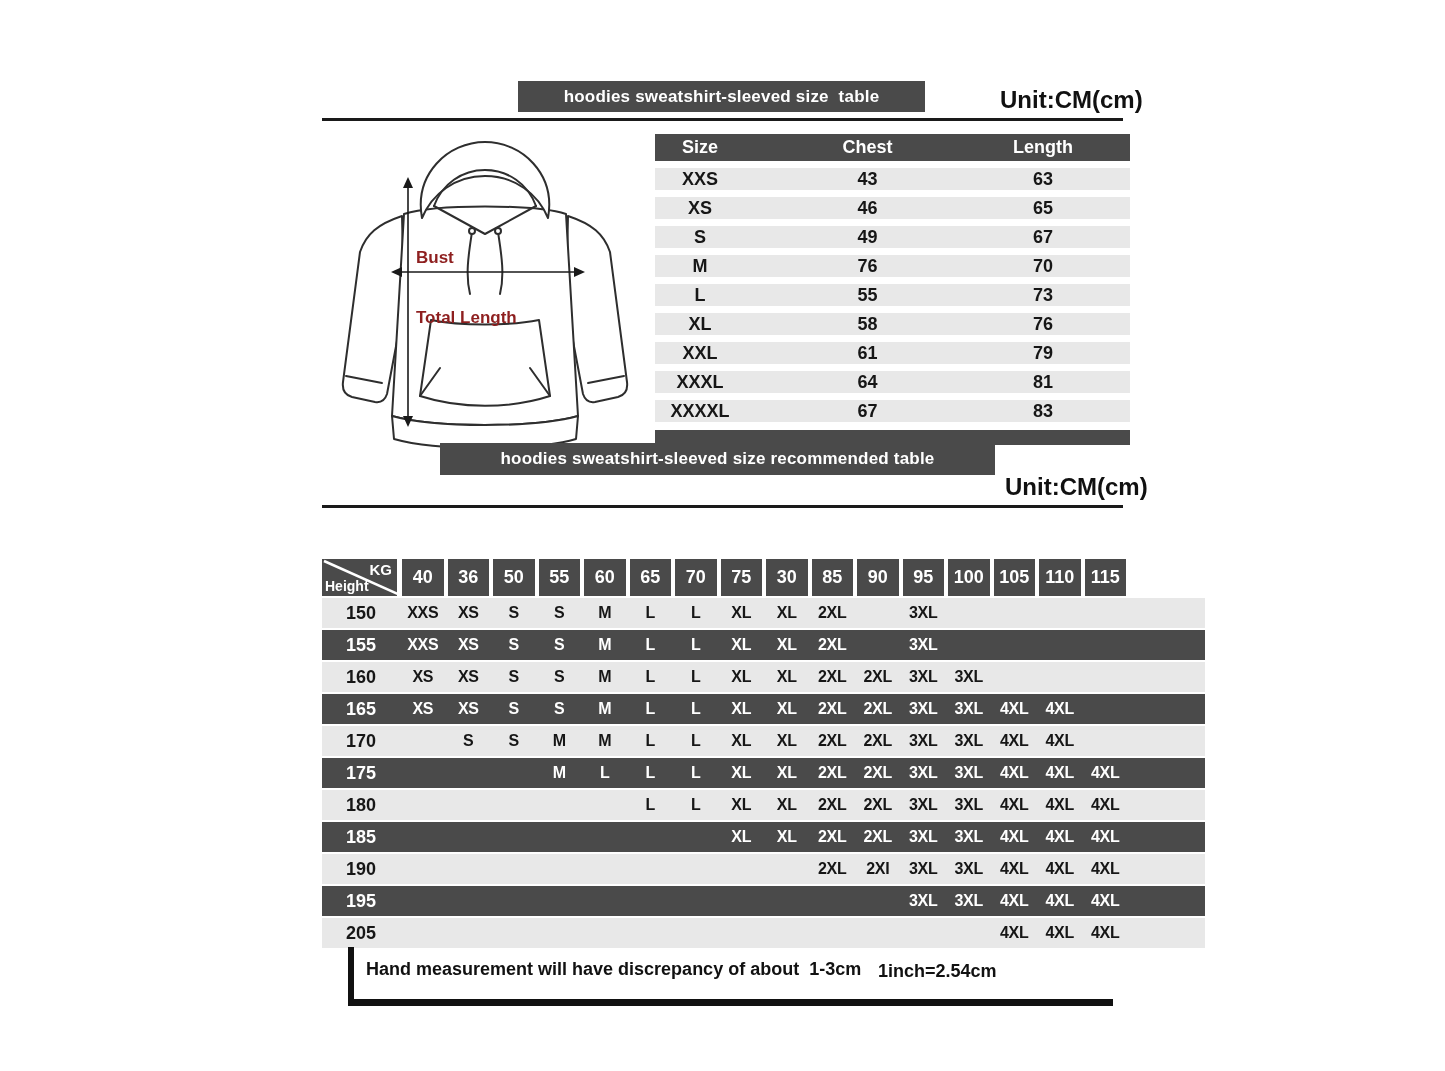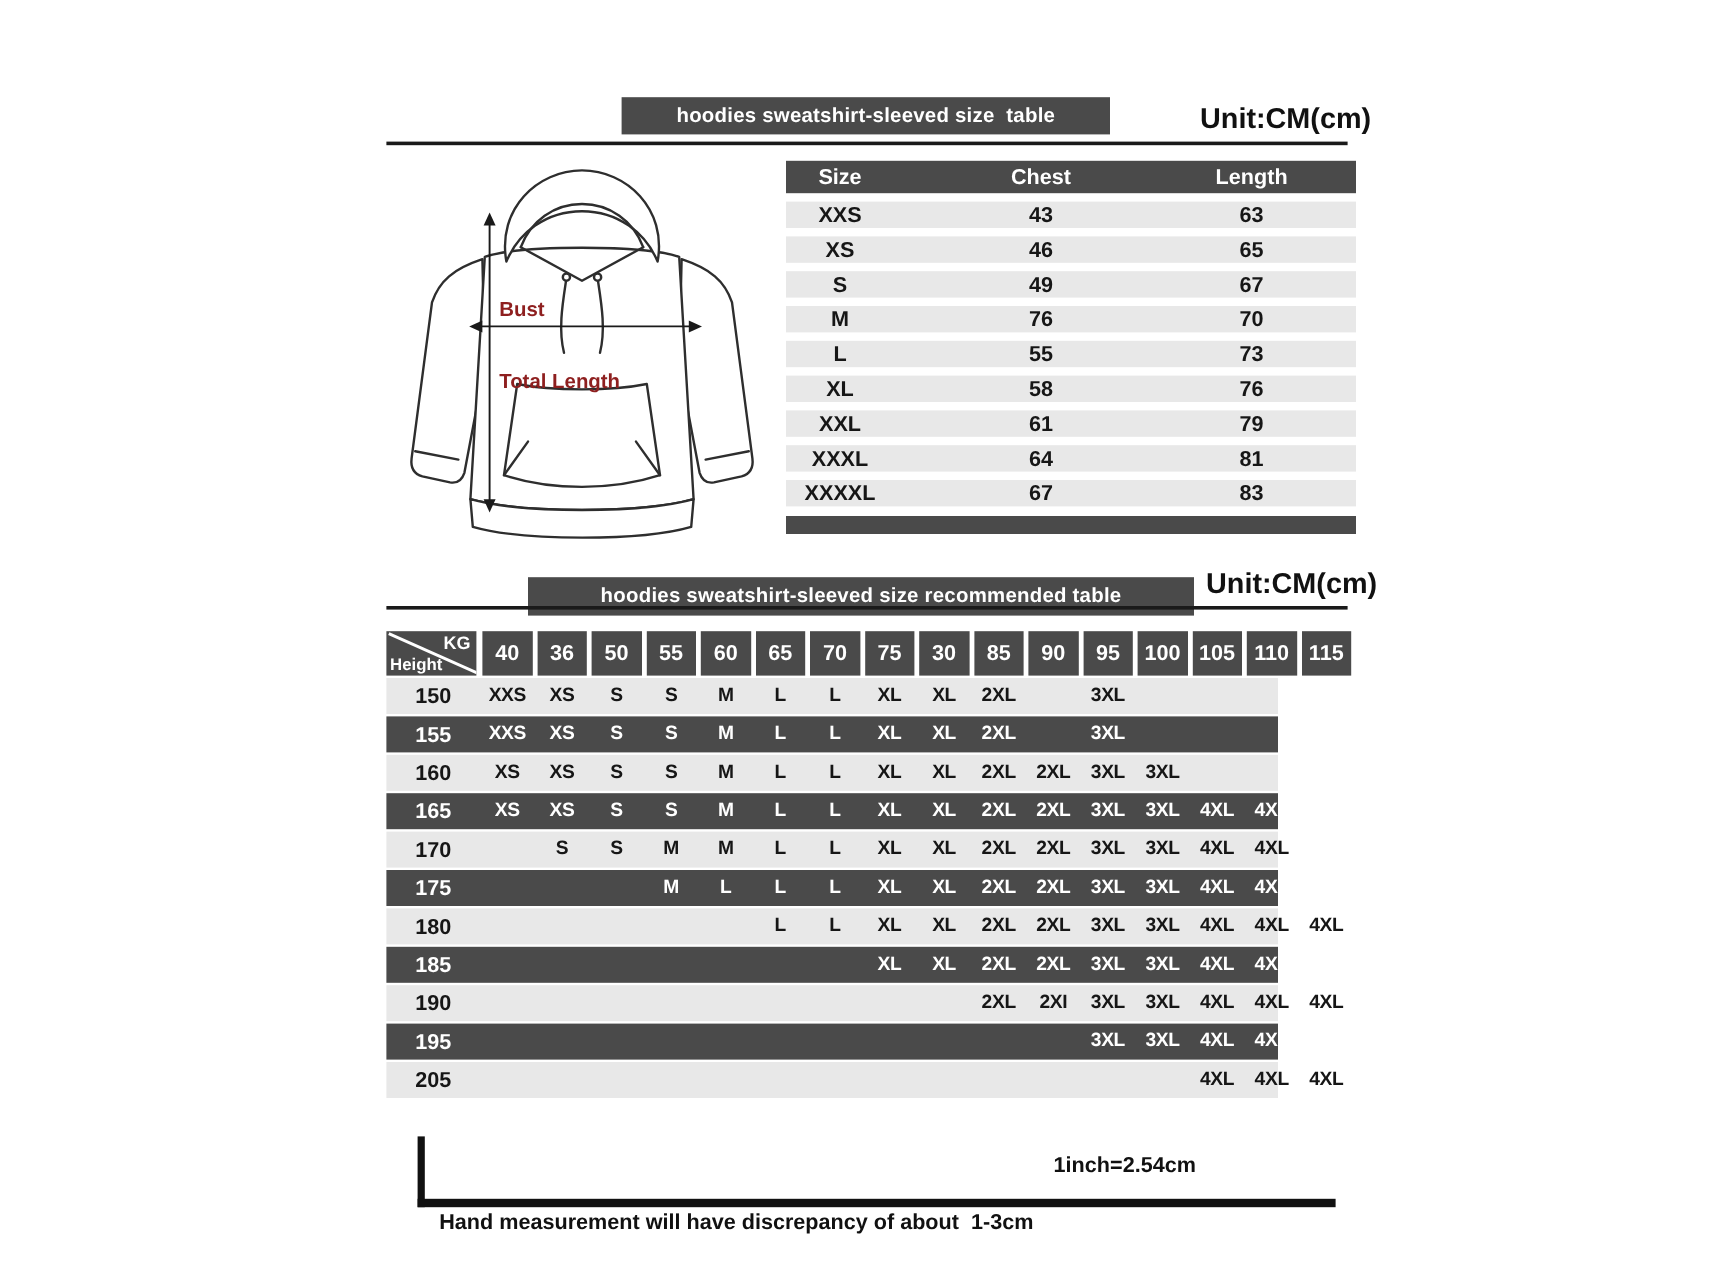--- a/index.html
+++ b/index.html
@@ -15,21 +15,21 @@
   }
   .pre{white-space:pre;}
 
   
   .title-bar{
     position:absolute;background:var(--dark);color:#fff;
     display:flex;align-items:center;justify-content:center;
     font-weight:bold;font-size:17px;letter-spacing:0.2px;
   }
   .title-bar1{left:518px;top:81px;width:407px;height:31px;}
-  .title-bar2{left:440px;top:481px;width:555px;height:32px;}
+  .title-bar2{left:440px;top:443px;width:555px;height:32px;}
   .unit-label{
     position:absolute;font-weight:bold;font-size:24px;color:#111;
   }
   .unit1{left:1000px;top:86px;}
   .unit2{left:1005px;top:473px;}
   .rule{position:absolute;background:#1a1a1a;height:3px;}
   .rule1{left:322px;top:118px;width:801px;}
   .rule2{left:322px;top:505px;width:801px;}
 
   
@@ -38,21 +38,21 @@
   
   .size-table{position:absolute;left:655px;top:134px;width:475px;}
   .size-grid{display:grid;grid-template-columns:90px 245px 140px;align-items:center;}
   .size-head{background:var(--dark);color:#fff;height:27px;font-weight:bold;font-size:18px;}
   .size-row{background:var(--light-row);height:22px;margin-top:7px;font-weight:bold;font-size:18px;color:#161616;}
   .size-grid > div{text-align:center;}
   .size-grid > div:nth-child(3){padding-right:34px;}
   .size-endbar{background:var(--dark);height:15px;margin-top:8px;}
 
   
-  .rec-table{position:absolute;left:322px;top:526px;width:743px;}
+  .rec-table{position:absolute;left:322px;top:559px;width:883px;}
   .rec-header{display:grid;grid-template-columns:78px repeat(16,45.5px);height:37px;}
   .rec-hcell{
     background:var(--dark);color:#fff;margin:0 2px;
     display:flex;align-items:center;justify-content:center;
     font-weight:bold;font-size:18px;
   }
   .rec-corner{
     position:relative;background:var(--dark);color:#fff;margin-right:3px;
     font-weight:bold;overflow:hidden;
   }
@@ -64,21 +64,21 @@
     height:30px;margin-top:2px;align-items:center;
   }
   .rec-row.light{background:var(--light-row);color:#161616;}
   .rec-row.dark{background:var(--dark);color:#ffffff;}
   .rec-height{text-align:center;font-weight:bold;font-size:18px;}
   .rec-cell{text-align:center;font-weight:bold;font-size:16px;letter-spacing:-0.3px;}
 
   
   .bracket-v{position:absolute;left:348px;top:947px;width:6px;height:59px;background:#111;}
   .bracket-h{position:absolute;left:348px;top:999px;width:765px;height:7px;background:#111;}
-  .footer-note{position:absolute;left:366px;top:1008px;font-weight:bold;font-size:18px;color:#111;}
+  .footer-note{position:absolute;left:366px;top:959px;font-weight:bold;font-size:18px;color:#111;}
   .footer-conv{position:absolute;left:878px;top:961px;font-weight:bold;font-size:18px;color:#111;}
 </style>
 </head>
 <body>
 
 <div id="canvas">
 
   <div class="title-bar title-bar1 pre">hoodies sweatshirt-sleeved size  table</div>
   <div class="unit-label unit1">Unit:CM(cm)</div>
   <div class="rule rule1"></div>

